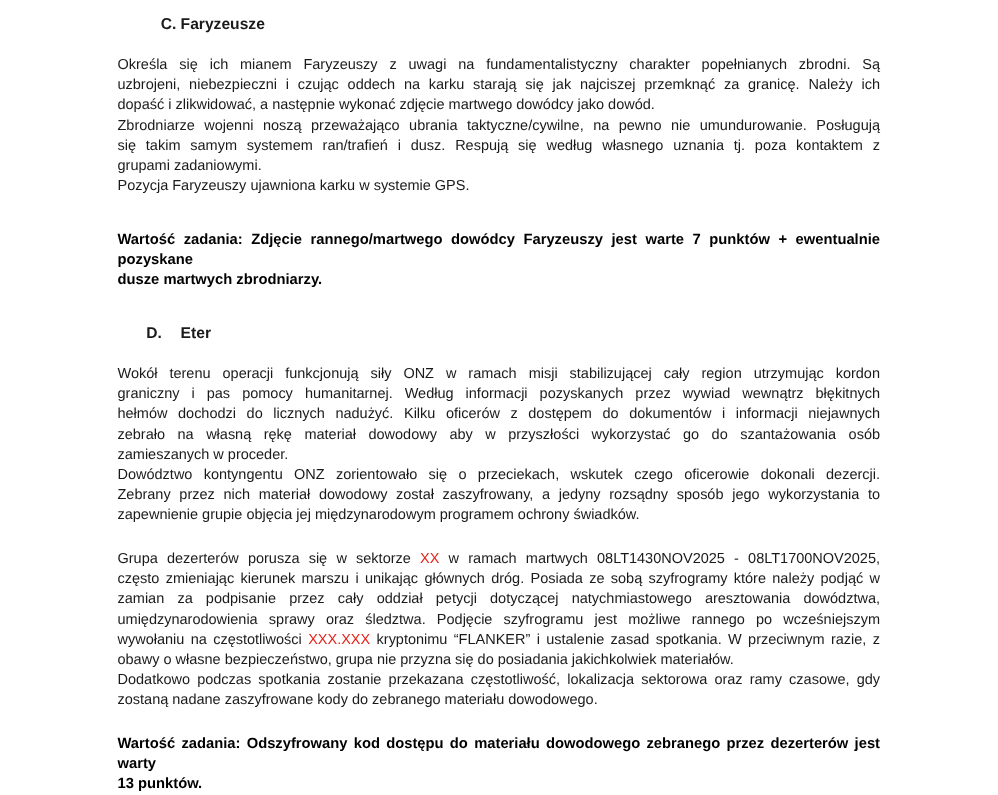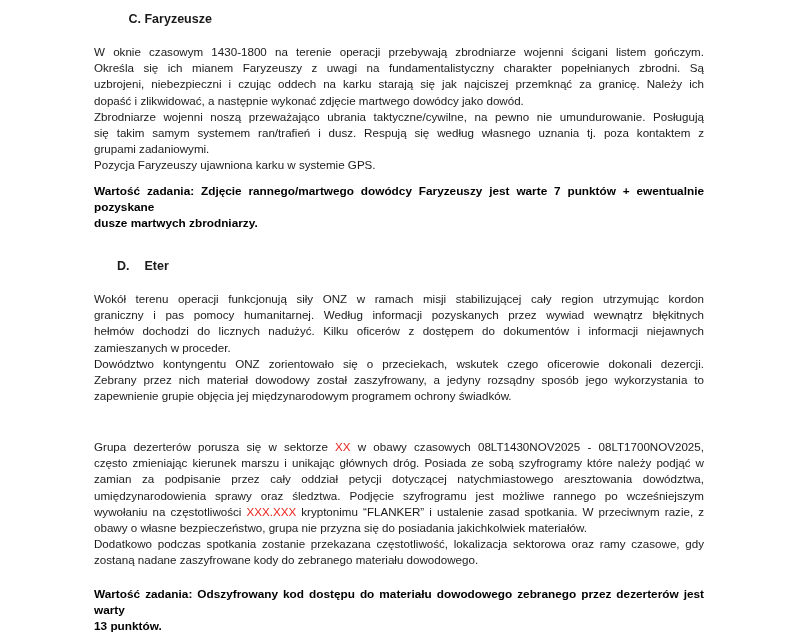--- a/index.html
+++ b/index.html
@@ -19,21 +19,20 @@
 <body>
 
 <div class="page">
 
   <div class="heading" style="top:12px;text-align:right;">
     <span class="num">C.</span>
     <span>Faryzeusze</span>
   </div>
 
   <div class="para" style="top:44px;">
-    <span class="ln j">W oknie czasowym 1430-1800 na terenie operacji przebywają zbrodniarze wojenni ścigani listem gończym.</span>
     <span class="ln j">Określa się ich mianem Faryzeuszy z uwagi na fundamentalistyczny charakter popełnianych zbrodni. Są</span>
     <span class="ln j">uzbrojeni, niebezpieczni i czując oddech na karku starają się jak najciszej przemknąć za granicę. Należy ich</span>
     <span class="ln">dopaść i zlikwidować, a następnie wykonać zdjęcie martwego dowódcy jako dowód.</span>
     <span class="ln j">Zbrodniarze wojenni noszą przeważająco ubrania taktyczne/cywilne, na pewno nie umundurowanie. Posługują</span>
     <span class="ln j">się takim samym systemem ran/trafień i dusz. Respują się według własnego uznania tj. poza kontaktem z</span>
     <span class="ln">grupami zadaniowymi.</span>
     <span class="ln">Pozycja Faryzeuszy ujawniona karku w systemie GPS.</span>
   </div>
 
   <div class="para bold" style="top:183px;">
@@ -43,28 +42,29 @@
 
   <div class="heading" style="top:259px;">
     <span class="num">D.</span>
     <span>Eter</span>
   </div>
 
   <div class="para" style="top:291px;">
     <span class="ln j">Wokół terenu operacji funkcjonują siły ONZ w ramach misji stabilizującej cały region utrzymując kordon</span>
     <span class="ln j">graniczny i pas pomocy humanitarnej. Według informacji pozyskanych przez wywiad wewnątrz błękitnych</span>
     <span class="ln j">hełmów dochodzi do licznych nadużyć. Kilku oficerów z dostępem do dokumentów i informacji niejawnych</span>
+    <span class="ln j">zebrało na własną rękę materiał dowodowy aby w przyszłości wykorzystać go do szantażowania osób</span>
     <span class="ln">zamieszanych w proceder.</span>
     <span class="ln j">Dowództwo kontyngentu ONZ zorientowało się o przeciekach, wskutek czego oficerowie dokonali dezercji.</span>
     <span class="ln j">Zebrany przez nich materiał dowodowy został zaszyfrowany, a jedyny rozsądny sposób jego wykorzystania to</span>
     <span class="ln">zapewnienie grupie objęcia jej międzynarodowym programem ochrony świadków.</span>
   </div>
 
   <div class="para" style="top:439px;">
-    <span class="ln j"><span>Grupa dezerterów porusza się w sektorze </span><span class="red" style="color: rgb(232, 36, 28);">XX</span><span> w obawy czasowych 08LT1430NOV2025 - 08LT1700NOV2025,</span></span>
+    <span class="ln j"><span>Grupa dezerterów porusza się w sektorze </span><span class="red" style="color: rgb(232, 36, 28);">XX</span><span> w ramach martwych 08LT1430NOV2025 - 08LT1700NOV2025,</span></span>
     <span class="ln j">często zmieniając kierunek marszu i unikając głównych dróg. Posiada ze sobą szyfrogramy które należy podjąć w</span>
     <span class="ln j">zamian za podpisanie przez cały oddział petycji dotyczącej natychmiastowego aresztowania dowództwa,</span>
     <span class="ln j">umiędzynarodowienia sprawy oraz śledztwa. Podjęcie szyfrogramu jest możliwe rannego po wcześniejszym</span>
     <span class="ln j"><span>wywołaniu na częstotliwości </span><span class="red" style="color: rgb(232, 36, 28);">XXX.XXX</span><span> kryptonimu “FLANKER” i ustalenie zasad spotkania. W przeciwnym razie, z</span></span>
     <span class="ln">obawy o własne bezpieczeństwo, grupa nie przyzna się do posiadania jakichkolwiek materiałów.</span>
     <span class="ln j">Dodatkowo podczas spotkania zostanie przekazana częstotliwość, lokalizacja sektorowa oraz ramy czasowe, gdy</span>
     <span class="ln">zostaną nadane zaszyfrowane kody do zebranego materiału dowodowego.</span>
   </div>
 
   <div class="para bold" style="top:586px;">

